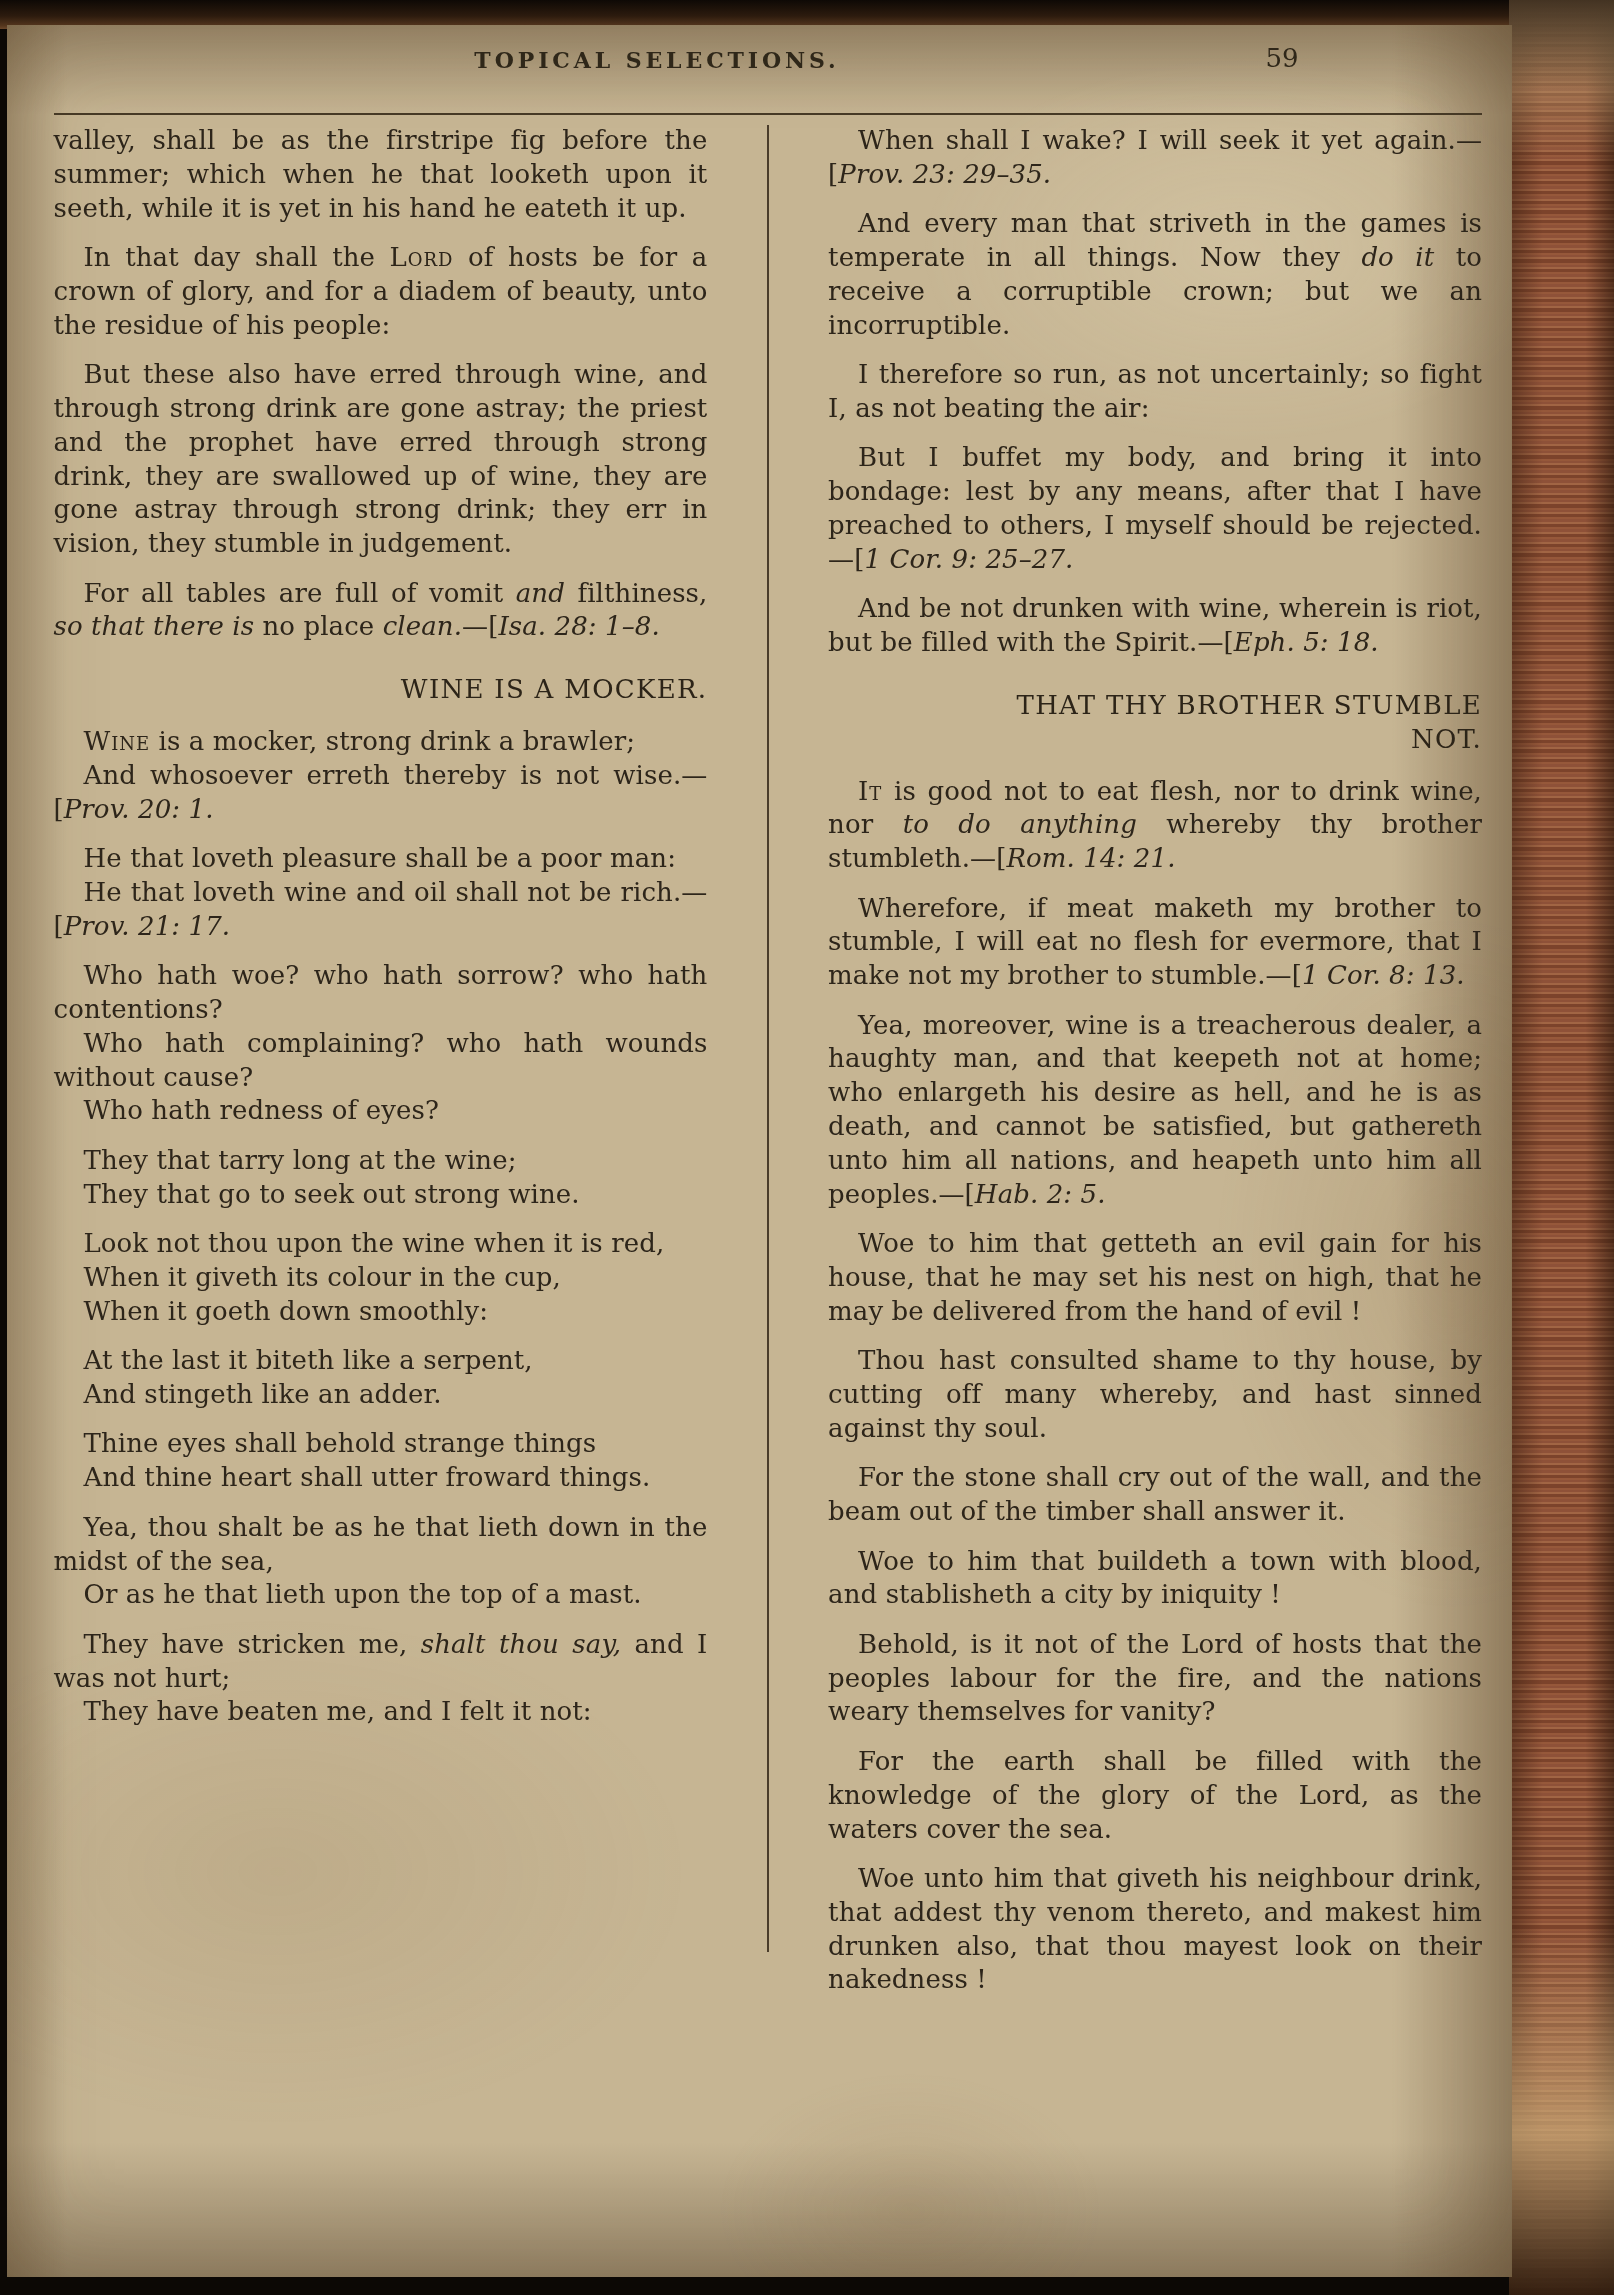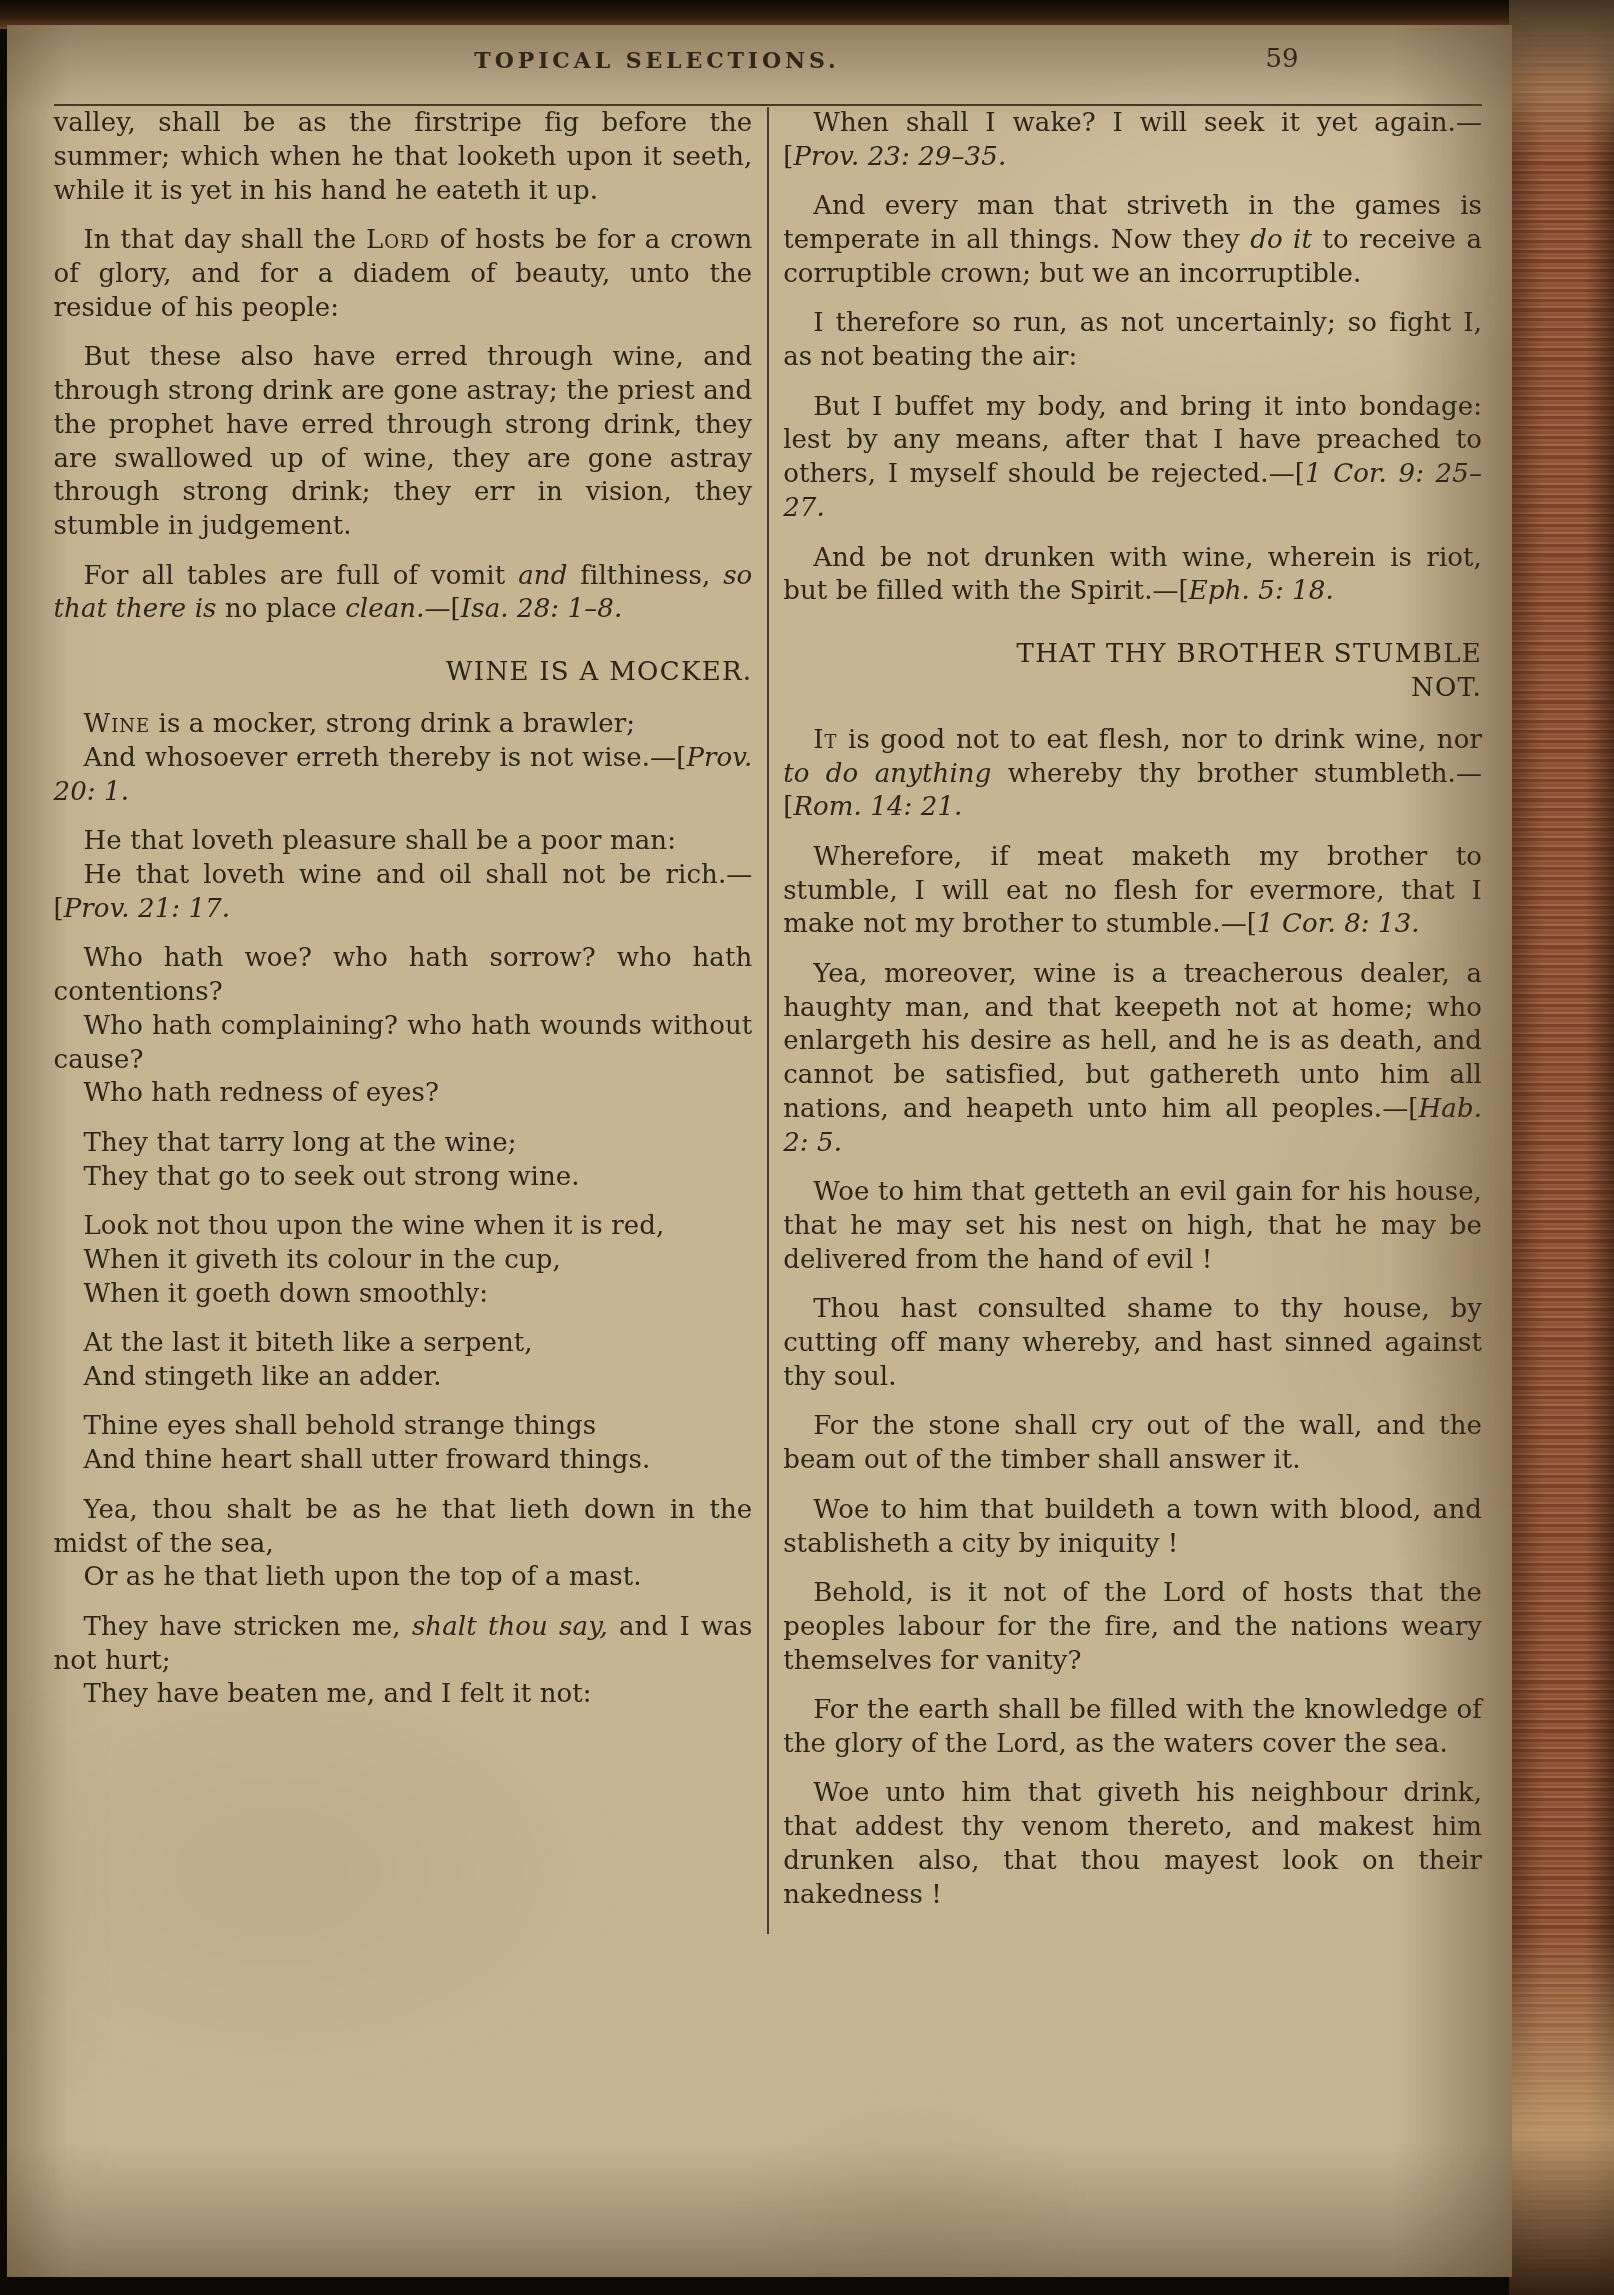--- a/index.html
+++ b/index.html
@@ -34,35 +34,35 @@
       radial-gradient(ellipse 587px 365px at 18% 82%, rgba(120,92,54,.10), rgba(0,0,0,0) 70%),
       radial-gradient(ellipse 339px 496px at 96% 55%, rgba(126,94,56,.16), rgba(0,0,0,0) 70%),
       radial-gradient(ellipse 274px 196px at 60% 97%, rgba(116,86,48,.12), rgba(0,0,0,0) 70%),
       linear-gradient(to right, rgba(92,68,40,.30), rgba(0,0,0,0) 4%, rgba(0,0,0,0) 92%, rgba(84,58,32,.38)),
       linear-gradient(to bottom, rgba(70,48,26,.32), rgba(0,0,0,0) 4%, rgba(0,0,0,0) 94%, rgba(56,38,20,.34));
     box-shadow: inset 0 0 98px rgba(80,56,30,.28);
     padding:0 30px 0 47px;
     box-sizing:border-box;
     color:#2d251a;
   }
-  .header{position:relative;height:81px;}
+  .header{position:relative;height:90px;}
   .running-head{
     position:absolute;left:0;top:22px;width:1207px;
     text-align:center;font-size:22px;font-weight:bold;letter-spacing:3.9px;
     color:#2f2719;
   }
   .page-number{
     position:absolute;left:1212px;top:18px;
     font-size:26px;color:#2f2719;
   }
   .header-rule{
     position:absolute;left:0;right:0;bottom:0;height:2px;
     background:#463925;
   }
-  .columns{display:flex;}
+  .columns{display:flex;margin-top:9px;gap:45px;}
   .col{width:699px;font-size:26px;line-height:1.3;}
   .col-left{margin-right:14.4px;}
   .col-right{margin-left:14.4px;}
   .col-divider{width:2px;height:1827px;background:#4a3c2a;margin-top:1.3px;}
   .para{
     margin:0;text-align:justify;text-indent:30px;
     letter-spacing:0.1px;
   }
   .para.noindent{text-indent:0;}
   .para.gap{margin-top:15.7px;}

